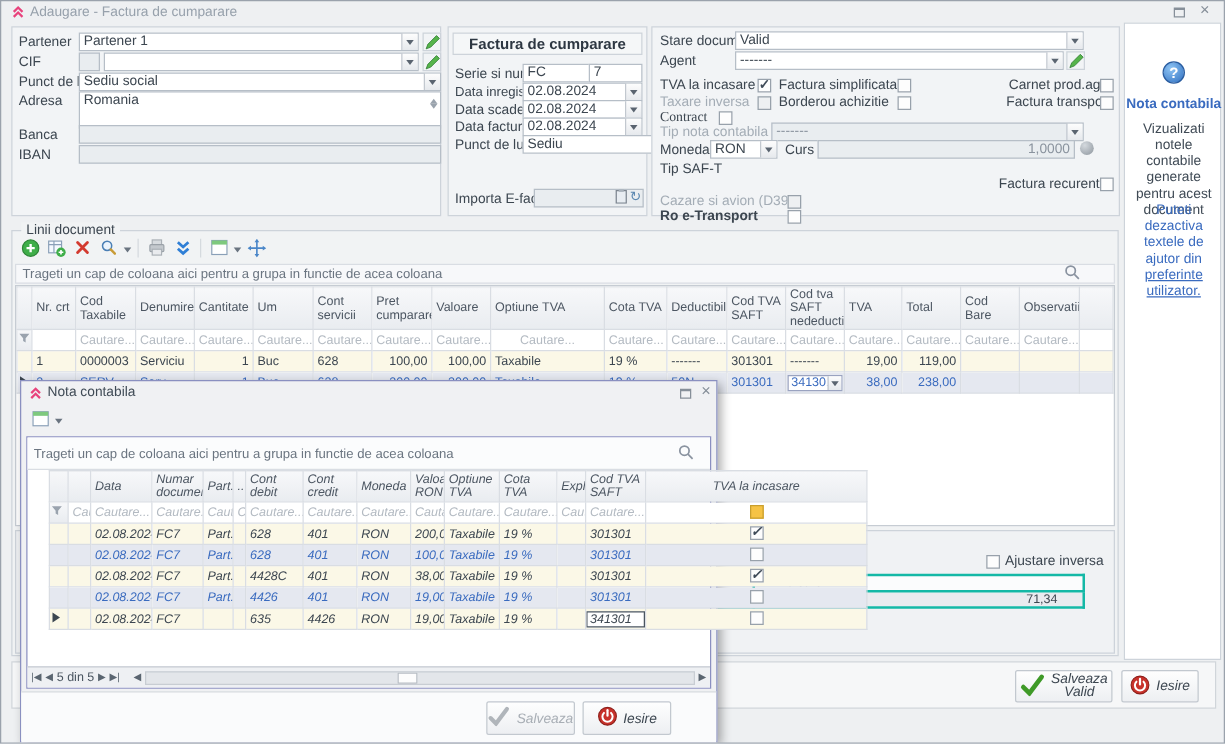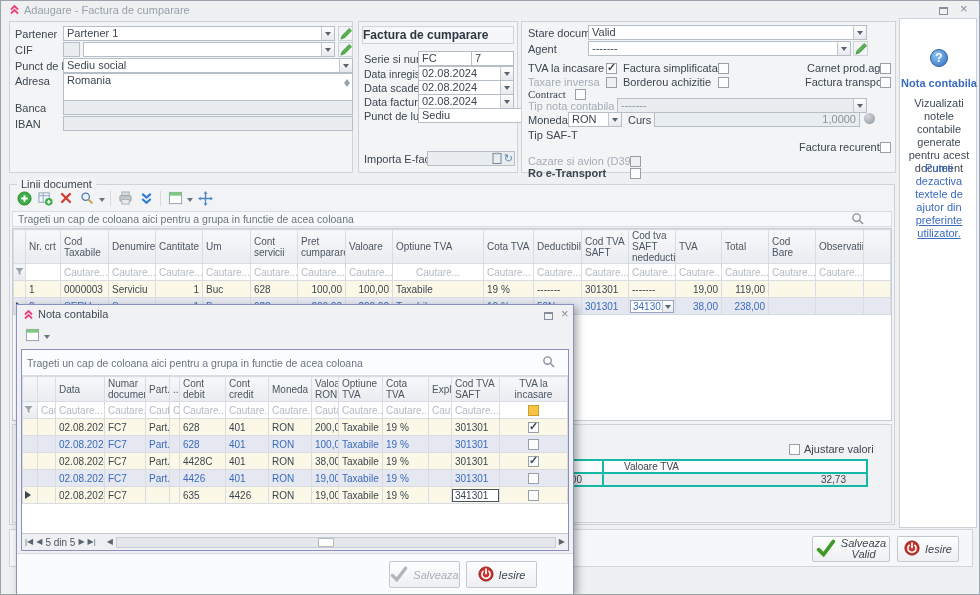--- a/index.html
+++ b/index.html
@@ -128,21 +128,21 @@
         <span class="txt"></span>
       </div>
 
     <span class="t" style="left:5px;top:96px;">IBAN</span>
     <div class="fld dis" style="left:53px;top:94px;width:290px;">
         <span class="txt"></span>
       </div>
   </div>
 
   <div class="panel" style="left:357px;top:20px;width:160px;height:152px;">
-    <div style="position:absolute;left:3px;top:4px;width:152px;height:18px;border:1px solid #cdd3da;background:#f5f7f8;font-weight:bold;font-size:12px;line-height:17px;color:#2d3742;">Factura de cumparare</div>
+    <div style="position:absolute;left:3px;top:4px;width:152px;height:18px;border:1px solid #cdd3da;background:#f5f7f8;text-align:center;font-weight:bold;font-size:12px;line-height:17px;color:#2d3742;">Factura de cumparare</div>
 
     <span class="t" style="left:5px;top:31px;">Serie si numar</span>
     <div class="fld" style="left:59px;top:29px;width:60px;">
         <span class="txt">FC</span>
       </div>
     <div class="fld" style="left:112px;top:29px;width:43px;">
         <span class="txt">7</span>
       </div>
 
     <span class="t" style="left:5px;top:46px;font-size:10.5px;">Data inregistrare</span>
@@ -442,34 +442,34 @@
             <td></td>
             <td></td>
             <td></td>
       </tr>
     </tbody>
       </table>
   </div>
 
   <div style="position:absolute;left:11px;top:423px;width:880px;height:99px;background:#f0f2f4;border:1px solid #cdd3da;">
     <span class="cb" style="position:absolute;left:776px;top:19px;"></span>
-    <span class="t" style="left:791px;top:18px;">Ajustare valori</span>
+    <span class="t" style="left:791px;top:18px;">Ajustare inversa</span>
     <table class="totalsgrid" style="position:absolute;left:469px;top:34px;width:386px;border-collapse:collapse;table-layout:fixed;font-size:10px;">
       <colgroup>
           <col style="width:120px">
           <col>
         </colgroup>
       <tbody>
           <tr>
             <td style="background:#fbfcfd;"></td>
             <td style="background:#fbfcfd;">Valoare TVA</td>
           </tr>
       <tr>
             <td style="background:#eceef2;text-align:right;">19,00</td>
-            <td style="background:#e9ebef;text-align:right;">32,73</td>
+            <td style="background:#e9ebef;text-align:right;">71,34</td>
           </tr>
     </tbody>
       </table>
   </div>
 
   <div style="position:absolute;left:8px;top:528px;width:964px;height:38px;background:#f6f7f8;border:1px solid #d0d5da;">
     <div class="btn" style="left:802px;top:6px;width:78px;height:26px;">
       <span><svg width="20" height="18" viewBox="0 0 24 22">
             <path d="M3 13l6 6L21 3" fill="none" stroke="#3f9a28" stroke-width="4.5" stroke-linecap="round"></path>
           </svg></span>
@@ -509,21 +509,21 @@
     <div class="gridctl">
       <div class="groupbar" style="left:0;top:0;width:546px;height:26px;border:none;border-bottom:1px solid #d9dde3;background:#fbfcfd;">
         <span>Trageti un cap de coloana aici pentru a grupa in functie de acea coloana</span>
           <span class="sp"></span>
         <span style="margin-right:8px;"><svg width="13" height="13" viewBox="0 0 14 14">
               <circle cx="6" cy="6" r="4" fill="none" stroke="#8a93a0" stroke-width="1.5"></circle>
               <path d="M9 9l4 4" stroke="#8a93a0" stroke-width="1.5"></path>
             </svg></span>
       </div>
 
-      <table class="grid" style="position:absolute;left:0;top:26px;width:546px;">
+      <table class="grid" style="position:absolute;left:17px;top:26px;width:655px;font-style:italic;">
         <colgroup>
             <col style="width:15px">
             <col style="width:18px">
             <col style="width:49px">
             <col style="width:41px">
             <col style="width:24px">
             <col style="width:10px">
             <col style="width:46px">
             <col style="width:43px">
             <col style="width:43px">

